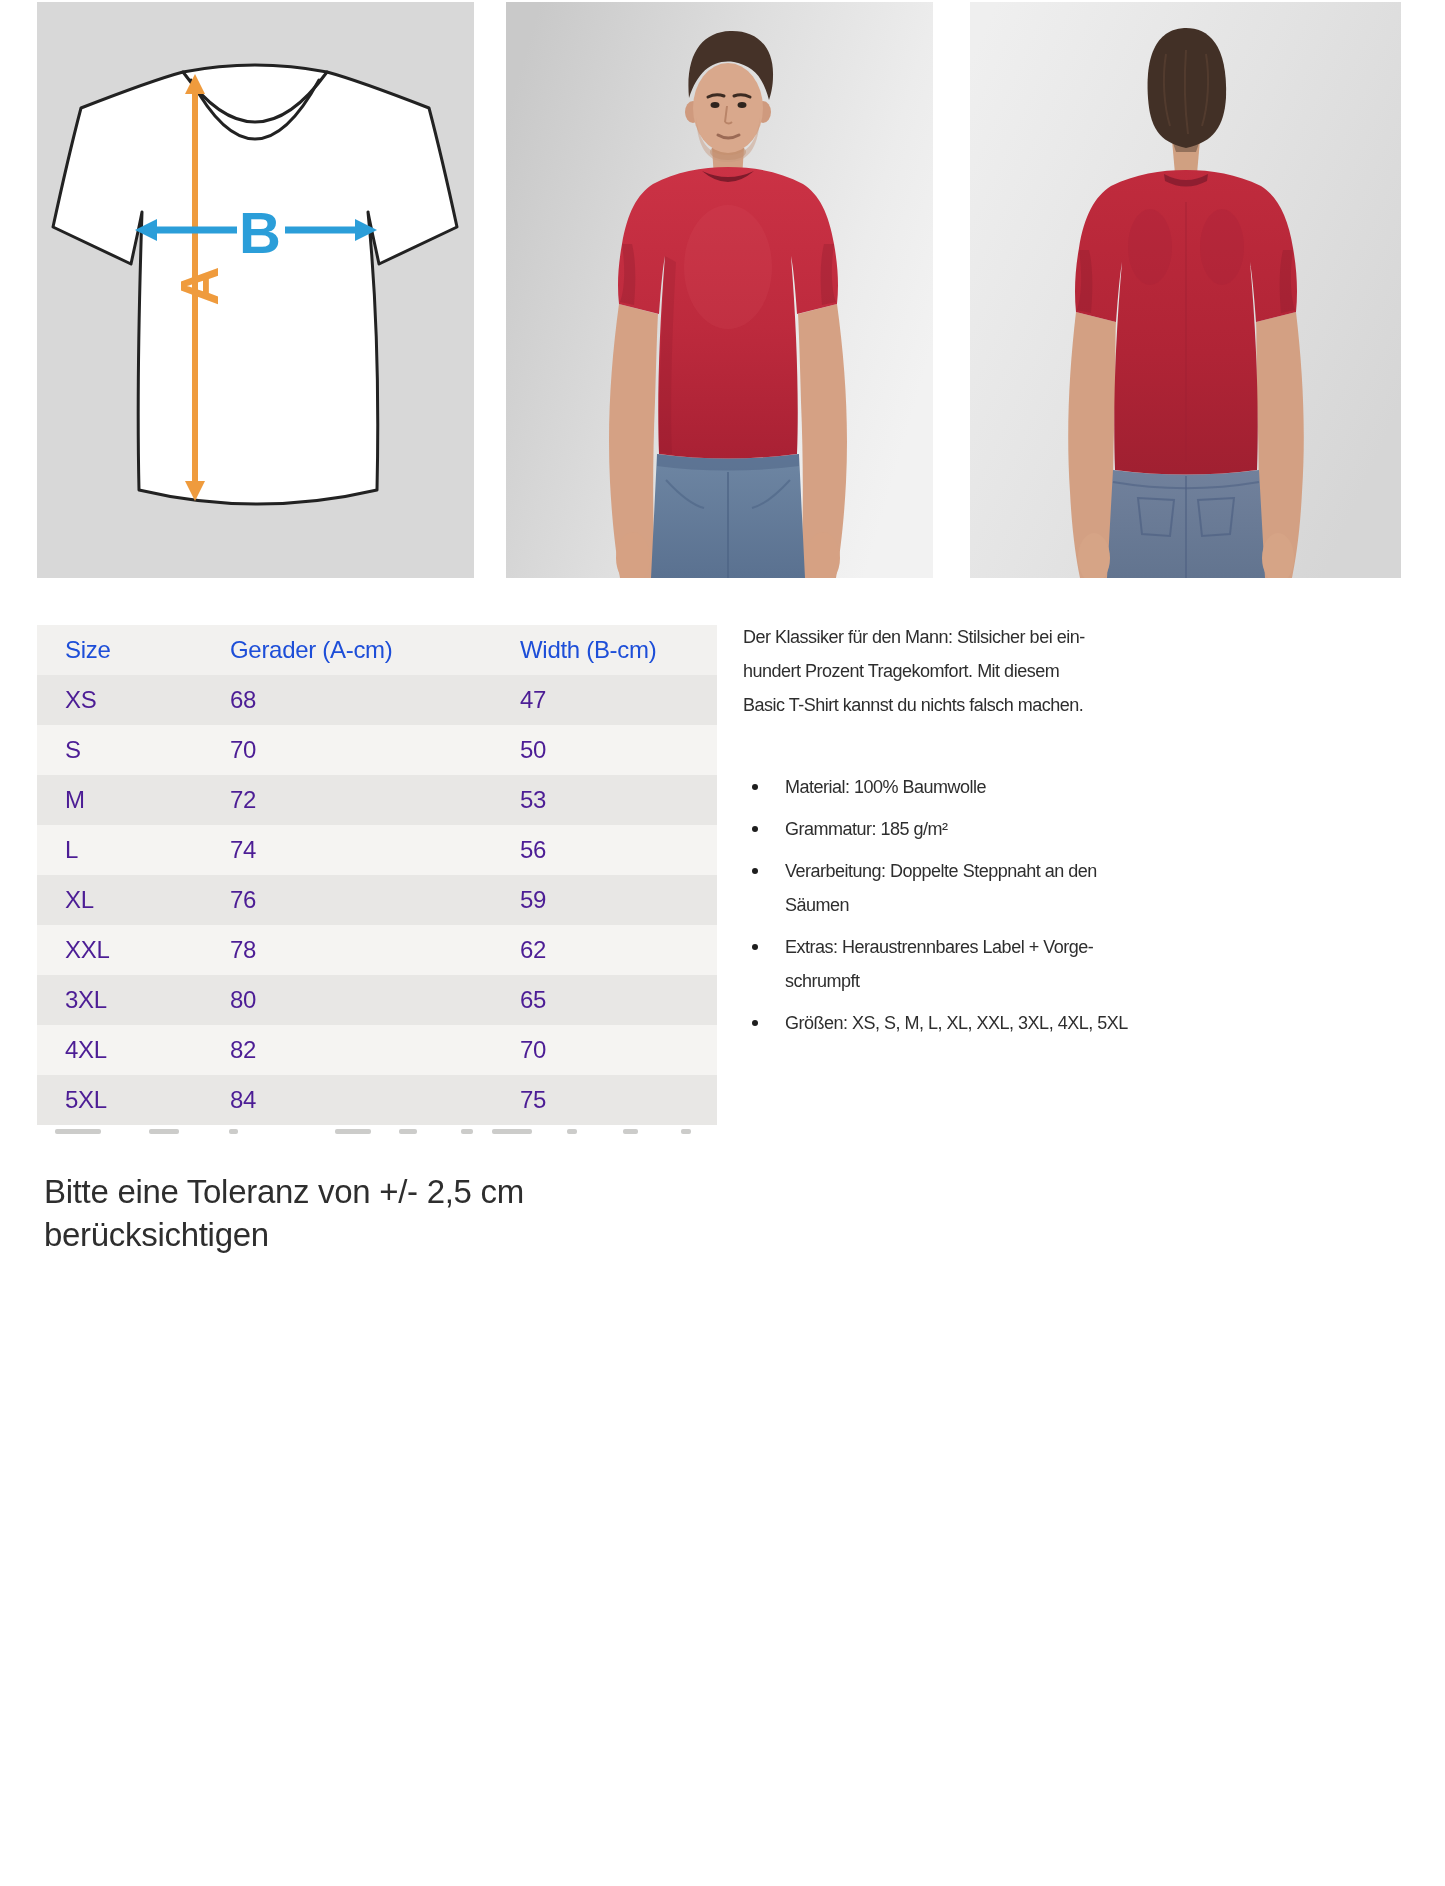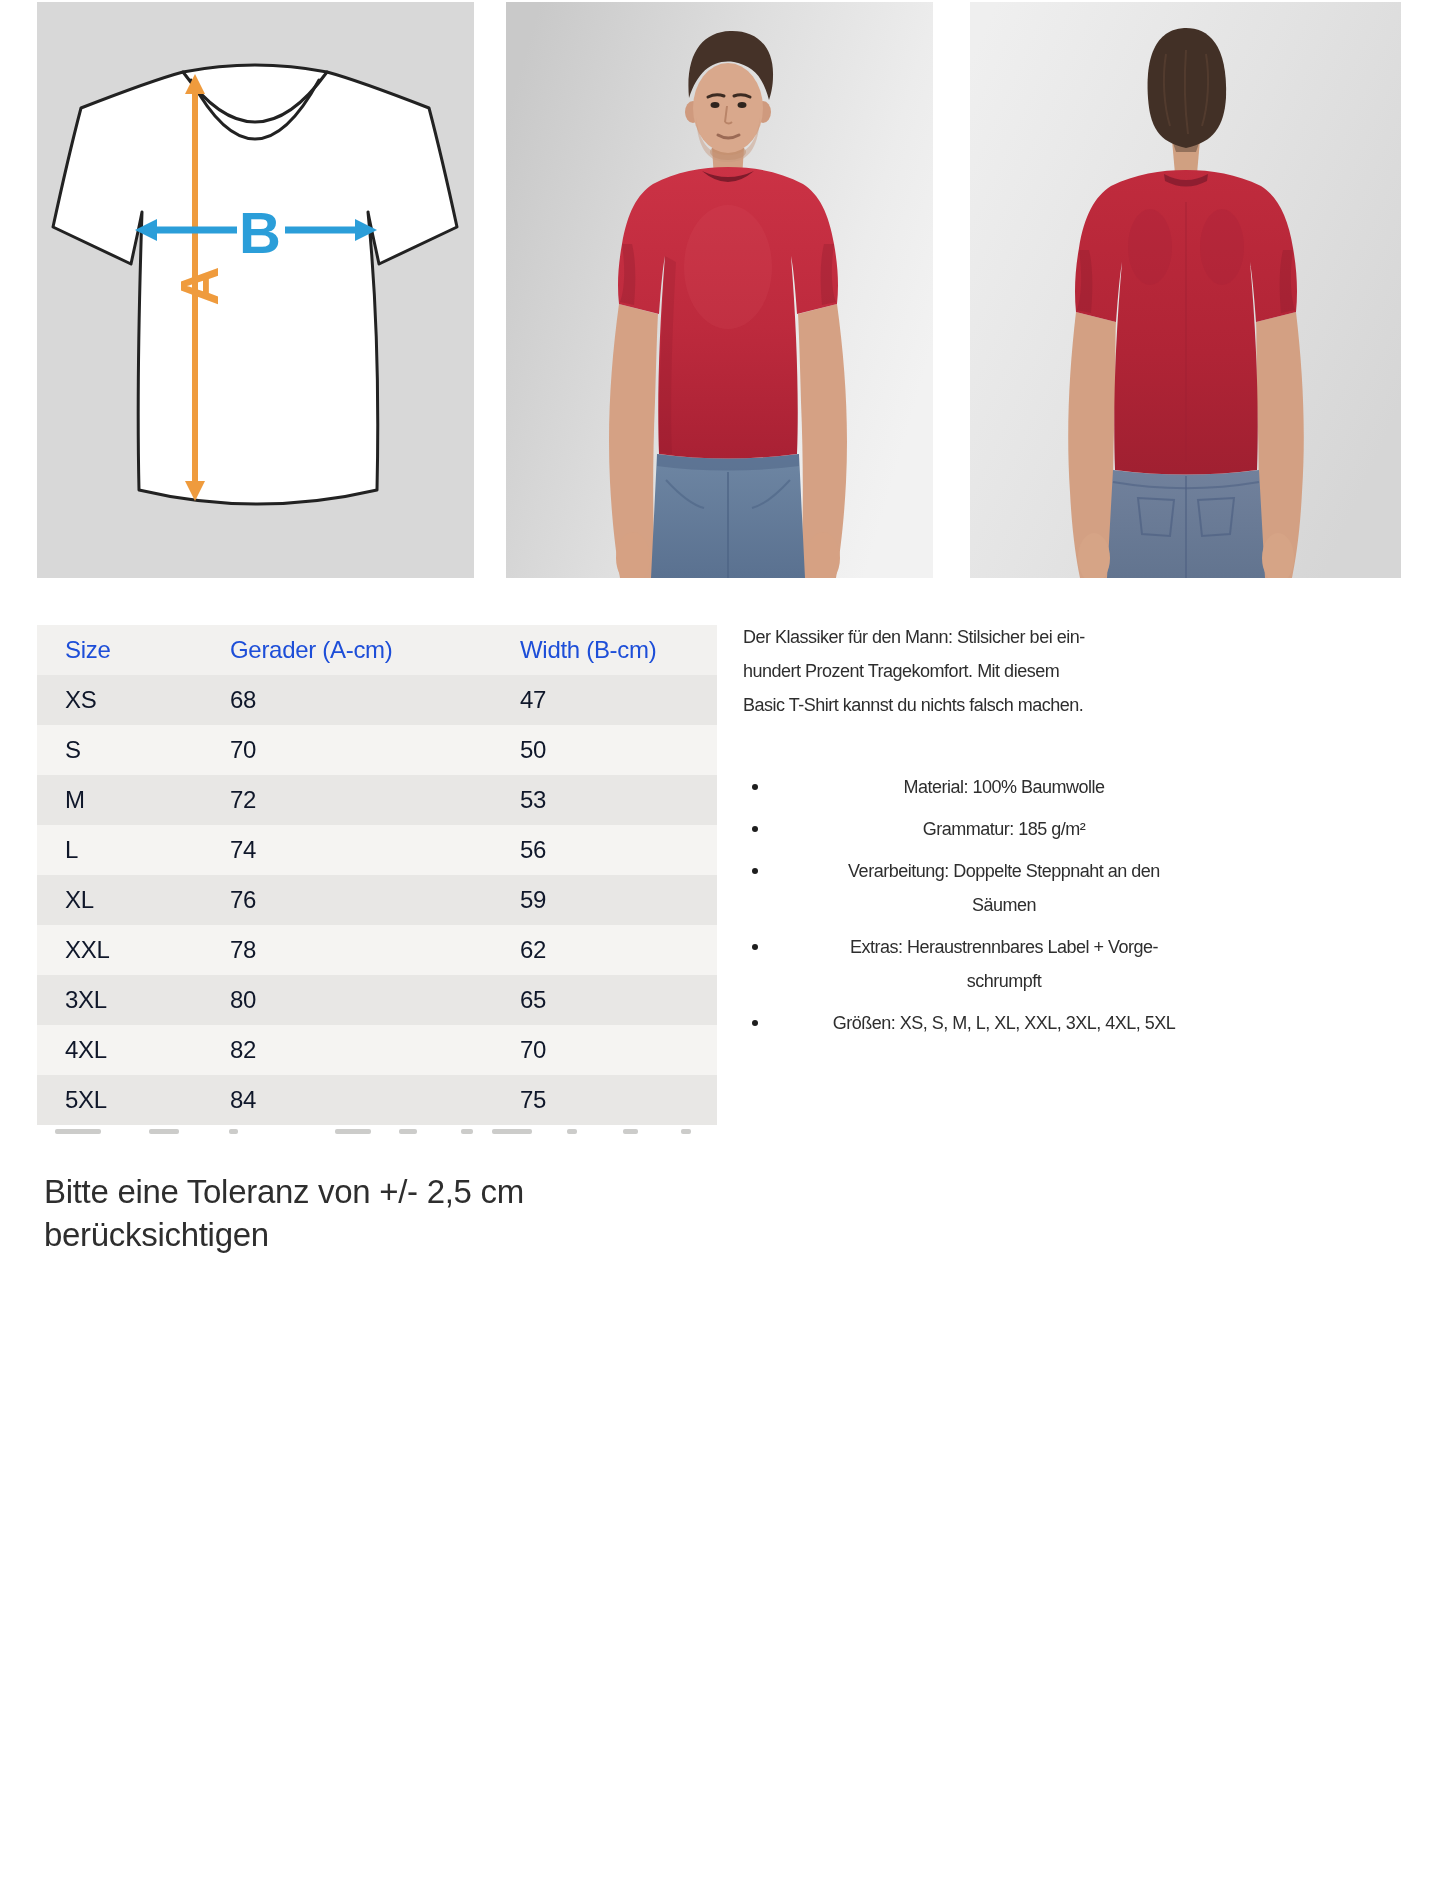--- a/index.html
+++ b/index.html
@@ -15,36 +15,36 @@
 
   .orange-fill{fill:var(--arrow-orange,#ef9b3d);}
   .orange-stroke{stroke:var(--arrow-orange,#ef9b3d);}
   .blue-fill{fill:var(--arrow-blue,#2b9ed9);}
   .blue-stroke{stroke:var(--arrow-blue,#2b9ed9);}
   .dim-label{font-family:"Liberation Sans", sans-serif;font-weight:bold;}
 
   
   .size-table{position:absolute;left:37px;top:625px;width:680px;}
   .trow{display:grid;grid-template-columns:193px 290px 197px;height:50px;
-        align-items:center;color:#0f172a;font-size:24px;letter-spacing:-0.3px;}
+        align-items:center;color:#4c1d95;font-size:24px;letter-spacing:-0.3px;}
   .trow .tcell:first-child{padding-left:28px;}
   .thead{background:#f2f1ef;color:#1d4ed8;}
   .trow.odd{background:#e8e7e5;}
   .trow.even{background:#f5f4f2;}
 
   
   .cutoff{position:absolute;left:37px;top:1128px;width:676px;height:8px;}
   .cutoff .dash{position:absolute;top:1px;height:5px;background:#ccccca;border-radius:2px;}
 
   
   .description{position:absolute;left:743px;top:620px;width:480px;color:#2e2e2e;
                font-size:18px;line-height:34px;letter-spacing:-0.5px;}
   .intro{white-space:pre-line;}
   ul.specs{list-style:none;margin:48px 0 0 0;padding:0;}
-  ul.specs li{position:relative;padding-left:42px;white-space:pre-line;margin-bottom:8px;text-align:center;}
+  ul.specs li{position:relative;padding-left:42px;white-space:pre-line;margin-bottom:8px;}
   ul.specs li::before{content:"";position:absolute;left:9px;top:14px;width:6px;height:6px;
                       border-radius:50%;background:#1e1e1e;}
 
   
   .note{position:absolute;left:44px;top:1170px;width:630px;color:#2e2e2e;
         font-size:33px;line-height:43px;letter-spacing:-0.3px;}
   .note-model{white-space:pre-line;}
   .bold{font-weight:bold;color:#1b1b1b;}
 </style>
 </head>

